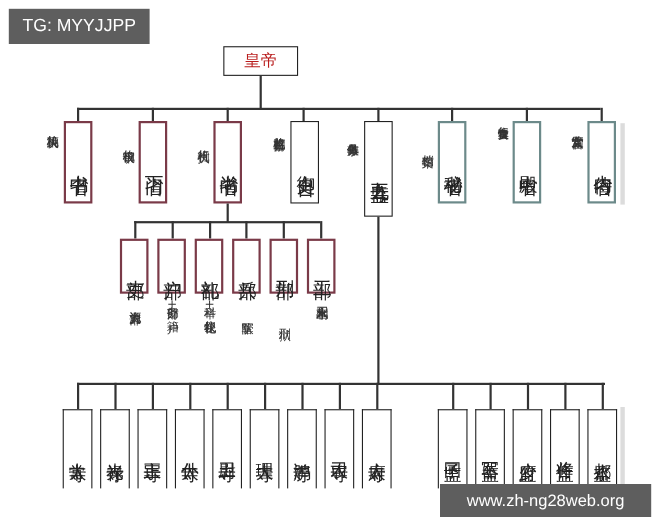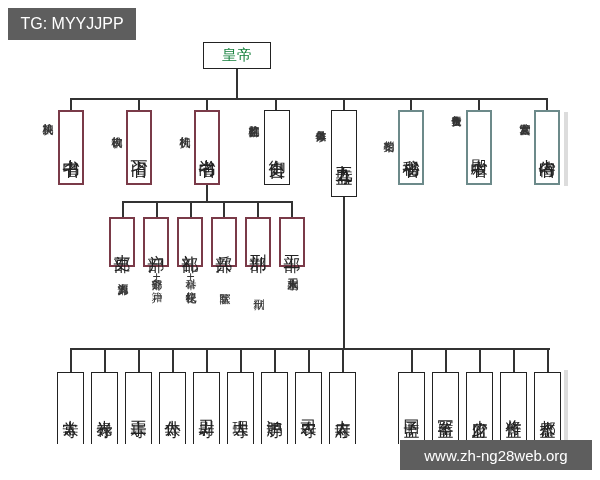--- a/index.html
+++ b/index.html
@@ -7,21 +7,21 @@
          font-family: "DejaVu Sans", "Liberation Sans", sans-serif; color:#222; }
   .abs { position:absolute; }
   .line { position:absolute; background:#333; }
   .box { position:absolute; background:#fff; box-sizing:border-box; display:flex; align-items:center; justify-content:center; }
   .vtext { writing-mode: vertical-rl; text-orientation: upright; letter-spacing:1px; }
   .box.red { border:2px solid #7a3a48; }
   .box.blue { border:2px solid #6c8a8a; }
   .box.black { border:1.5px solid #222; }
   .box .vtext { font-size:17px; line-height:17px; color:#222; }
   .note { position:absolute; font-size:11px; line-height:11px; color:#333; writing-mode: vertical-rl; text-orientation: upright; letter-spacing:0px; }
-  .emperor { left:203px; top:42px; width:68px; height:27px; border:1.5px solid #222; font-size:15px; color:#15803d; }
+  .emperor { left:203px; top:42px; width:68px; height:27px; border:1.5px solid #222; font-size:15px; color:#b91c1c; }
   .tg { left:8px; top:8px; width:128px; height:32px; background:#5e5e5e; color:#fff; font-family:"Liberation Sans", sans-serif; font-size:16px; display:flex; align-items:center; justify-content:center; }
   .web { left:400px; top:440px; width:192px; height:30px; background:#5e5e5e; color:#fff; font-family:"Liberation Sans", sans-serif; font-size:15px; display:flex; align-items:center; justify-content:center; }
   .edgebar { position:absolute; background:#dcdcdc; }
   .bottom .vtext { font-size:16px; line-height:18px; }
 </style>
 </head>
 <body>
 
 <div class="abs tg">TG: MYYJJPP</div>
 

